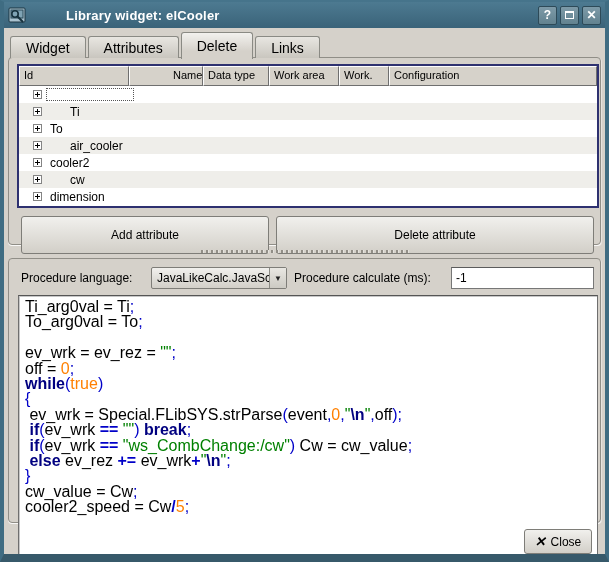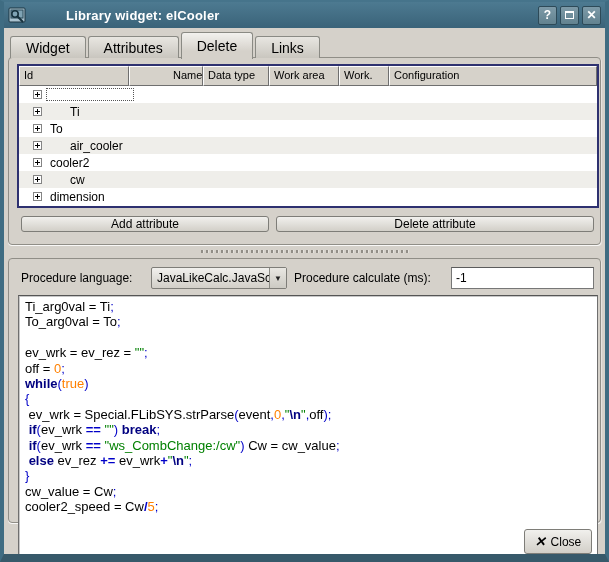--- a/index.html
+++ b/index.html
@@ -74,21 +74,21 @@
   }
   .expander::before { content:""; position:absolute; left:1px; top:3px; width:5px; height:1px; background:#000; }
   .expander::after  { content:""; position:absolute; left:3px; top:1px; width:1px; height:5px; background:#000; }
   .row-label { margin-left:8px; white-space:nowrap; }
   .focus-rect { margin-left:4px; width:88px; height:13px; border:1px dotted #555; }
   
   .btn {
     background:linear-gradient(#f1f0ed,#d2cfc8); border:1px solid #7e7d78; border-radius:3px;
     font-size:12px; color:#000; font-family:"Liberation Sans", sans-serif; cursor:default;
   }
-  .attr-btn { position:absolute; top:158px; height:16px;text-align:center; }
+  .attr-btn { position:absolute; top:158px; height:38px;text-align:center; }
   .attr-btn.add { left:12px; width:248px; }
   .attr-btn.del { left:267px; width:318px; }
   
   .splitter { position:absolute; left:4px; top:218px; width:593px; height:11px;
               display:flex; align-items:center; justify-content:center; }
   .splitter .dots { width:208px; height:3px;
     background:repeating-linear-gradient(90deg,#918e87 0 2px,#e4e2dd 2px 3px,#d5d1ca 3px 5px); }
   
   .proc-row { position:absolute; left:0; top:8px; width:100%; height:22px; font-size:12px; }
   .lbl { position:absolute; top:4px; color:#000; white-space:nowrap; }
@@ -109,21 +109,21 @@
     position:absolute; left:442px; top:0; width:143px; height:22px;
     border:1px solid #777; border-top-color:#5c5c5c; background:#fff;
     font-size:12px; font-family:"Liberation Sans", sans-serif; padding:0 4px; color:#000;
   }
   
   .code {
     position:absolute; left:9px; top:36px; width:580px; height:264px;
     background:#fff; border:1px solid #6f6f6f; border-top-color:#555;
     box-shadow:inset 1px 1px 0 #c7c7c7;
     padding:3px 6px; overflow:hidden;
-    font-size:13px; font-family:"Liberation Sans", sans-serif;
+    font-size:16px; font-family:"Liberation Sans", sans-serif;
     white-space:pre; line-height:15.4px;
   }
   .tk-p  { color:#000; }
   .tk-k  { color:#000080; font-weight:bold; }
   .tk-o  { color:#0000c8; }
   .tk-ob { color:#0000c8; font-weight:bold; }
   .tk-n  { color:#ff8000; }
   .tk-s  { color:#008000; }
   .tk-e  { color:#000080; font-weight:bold; }
   

